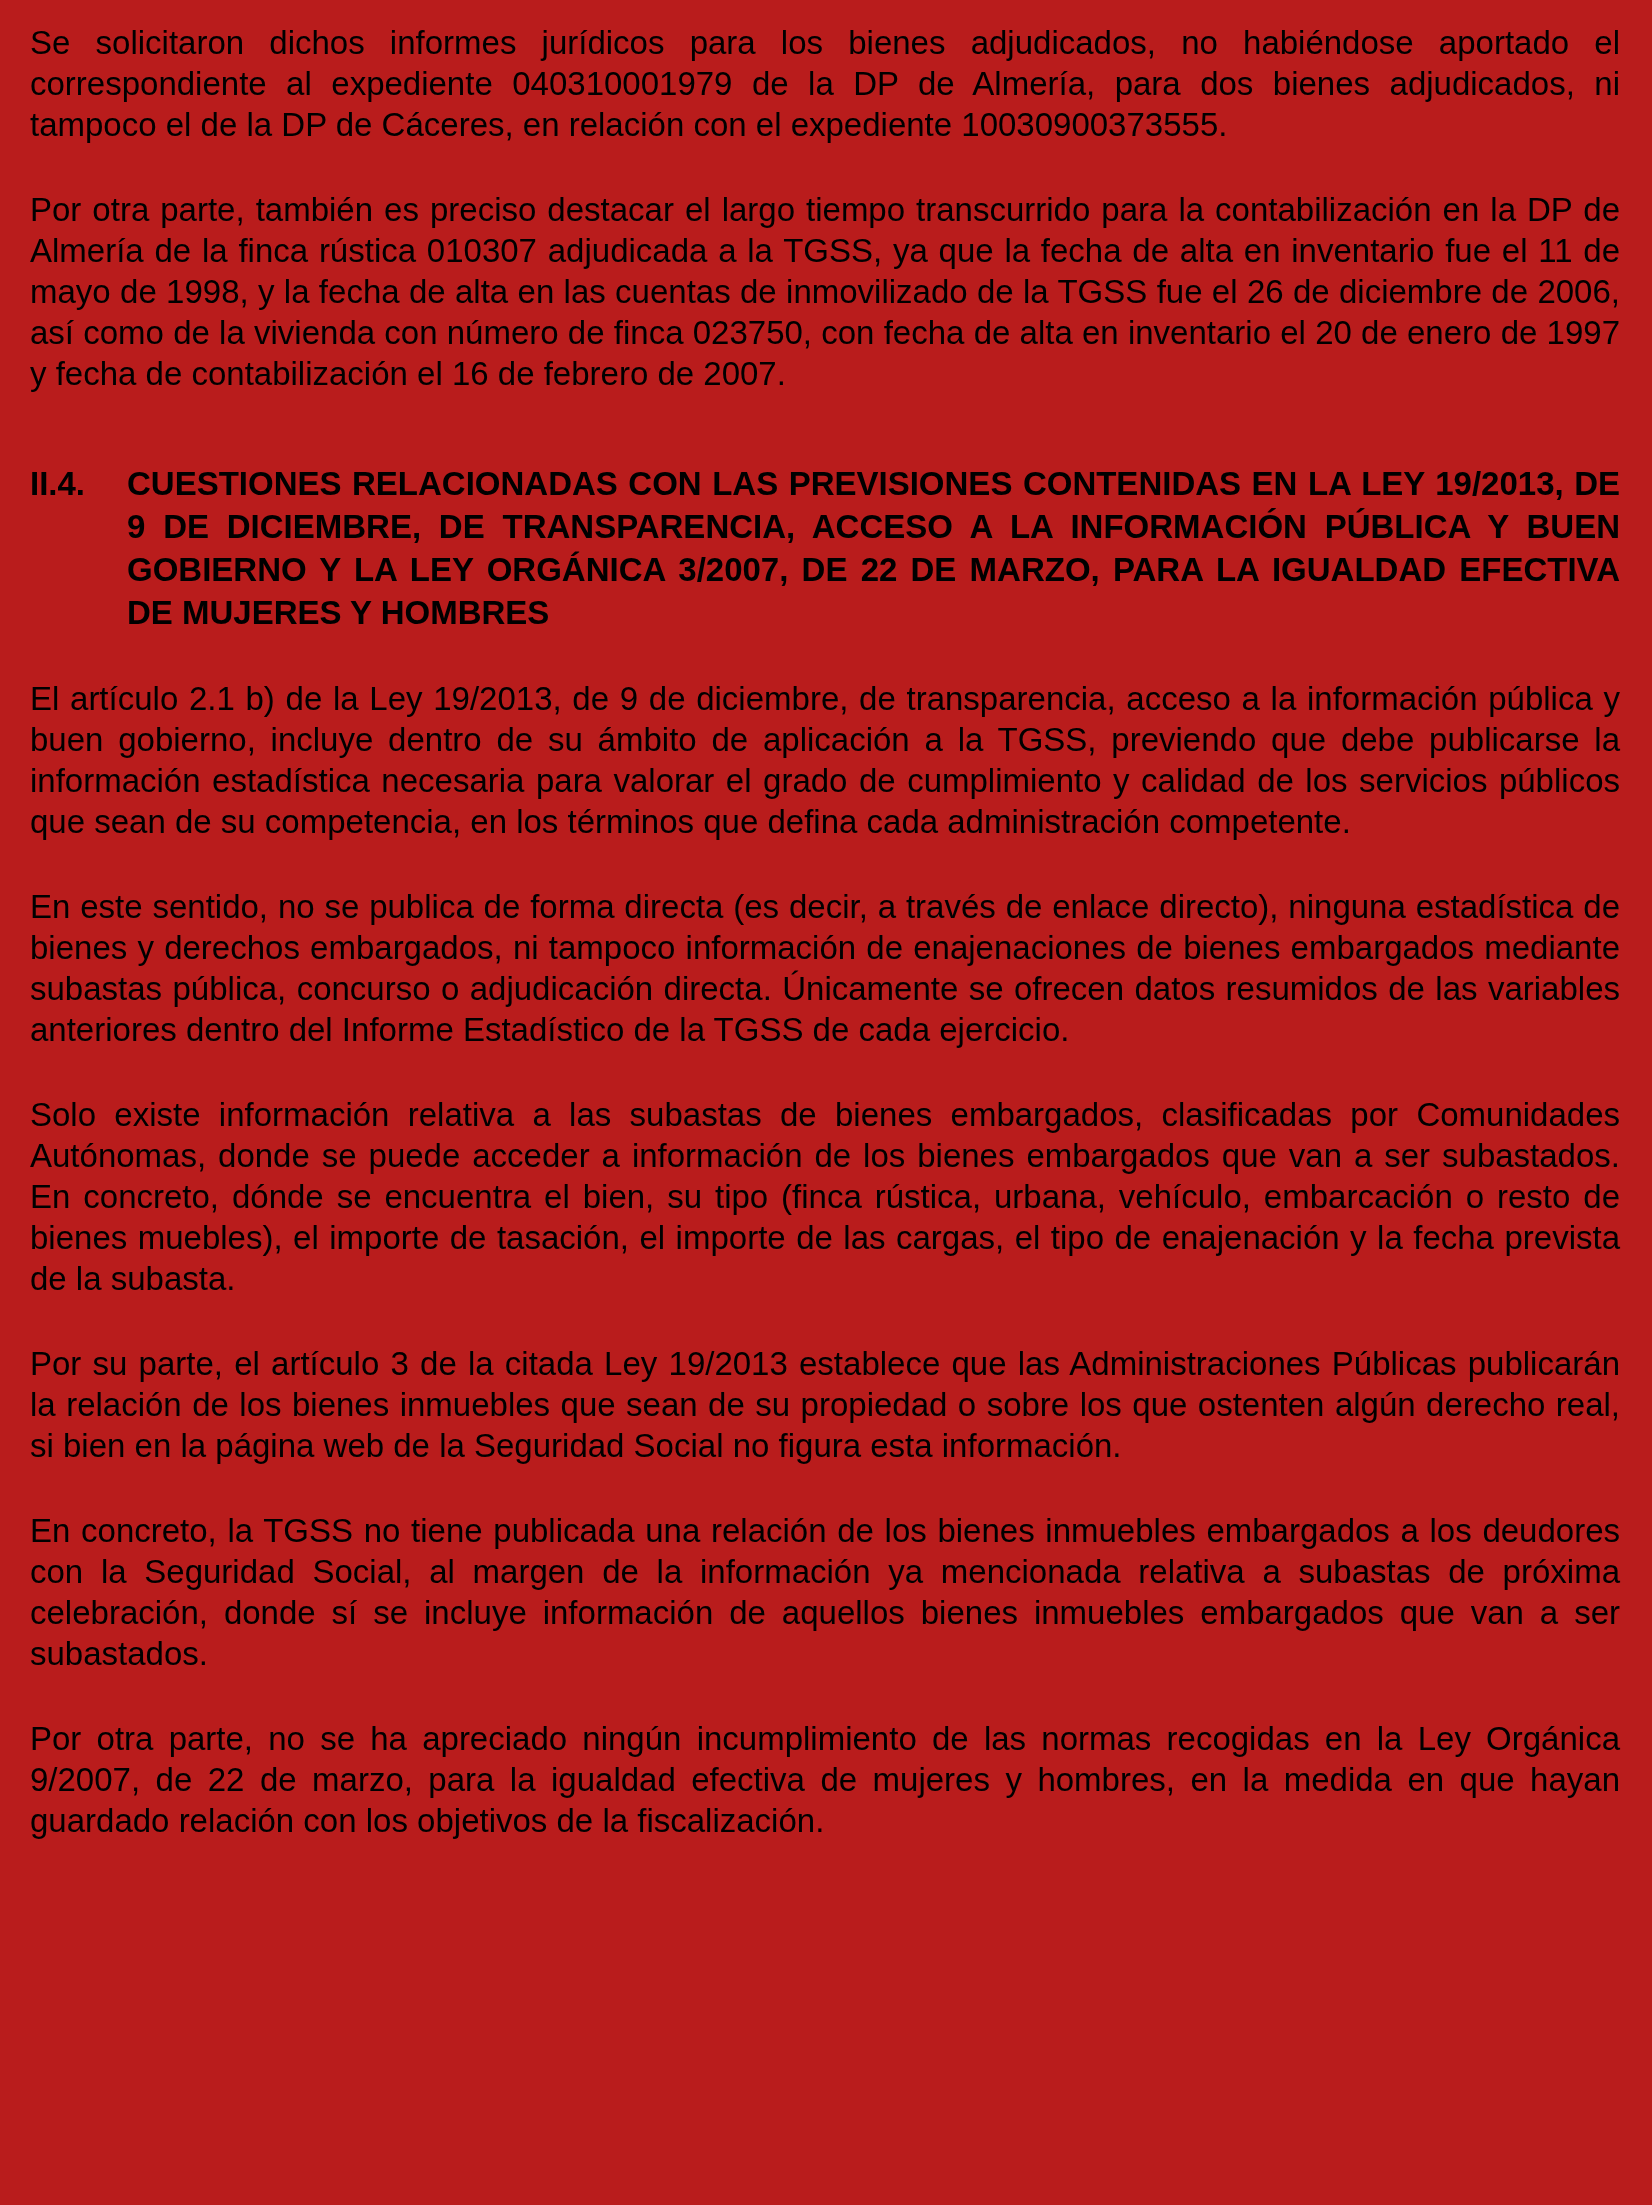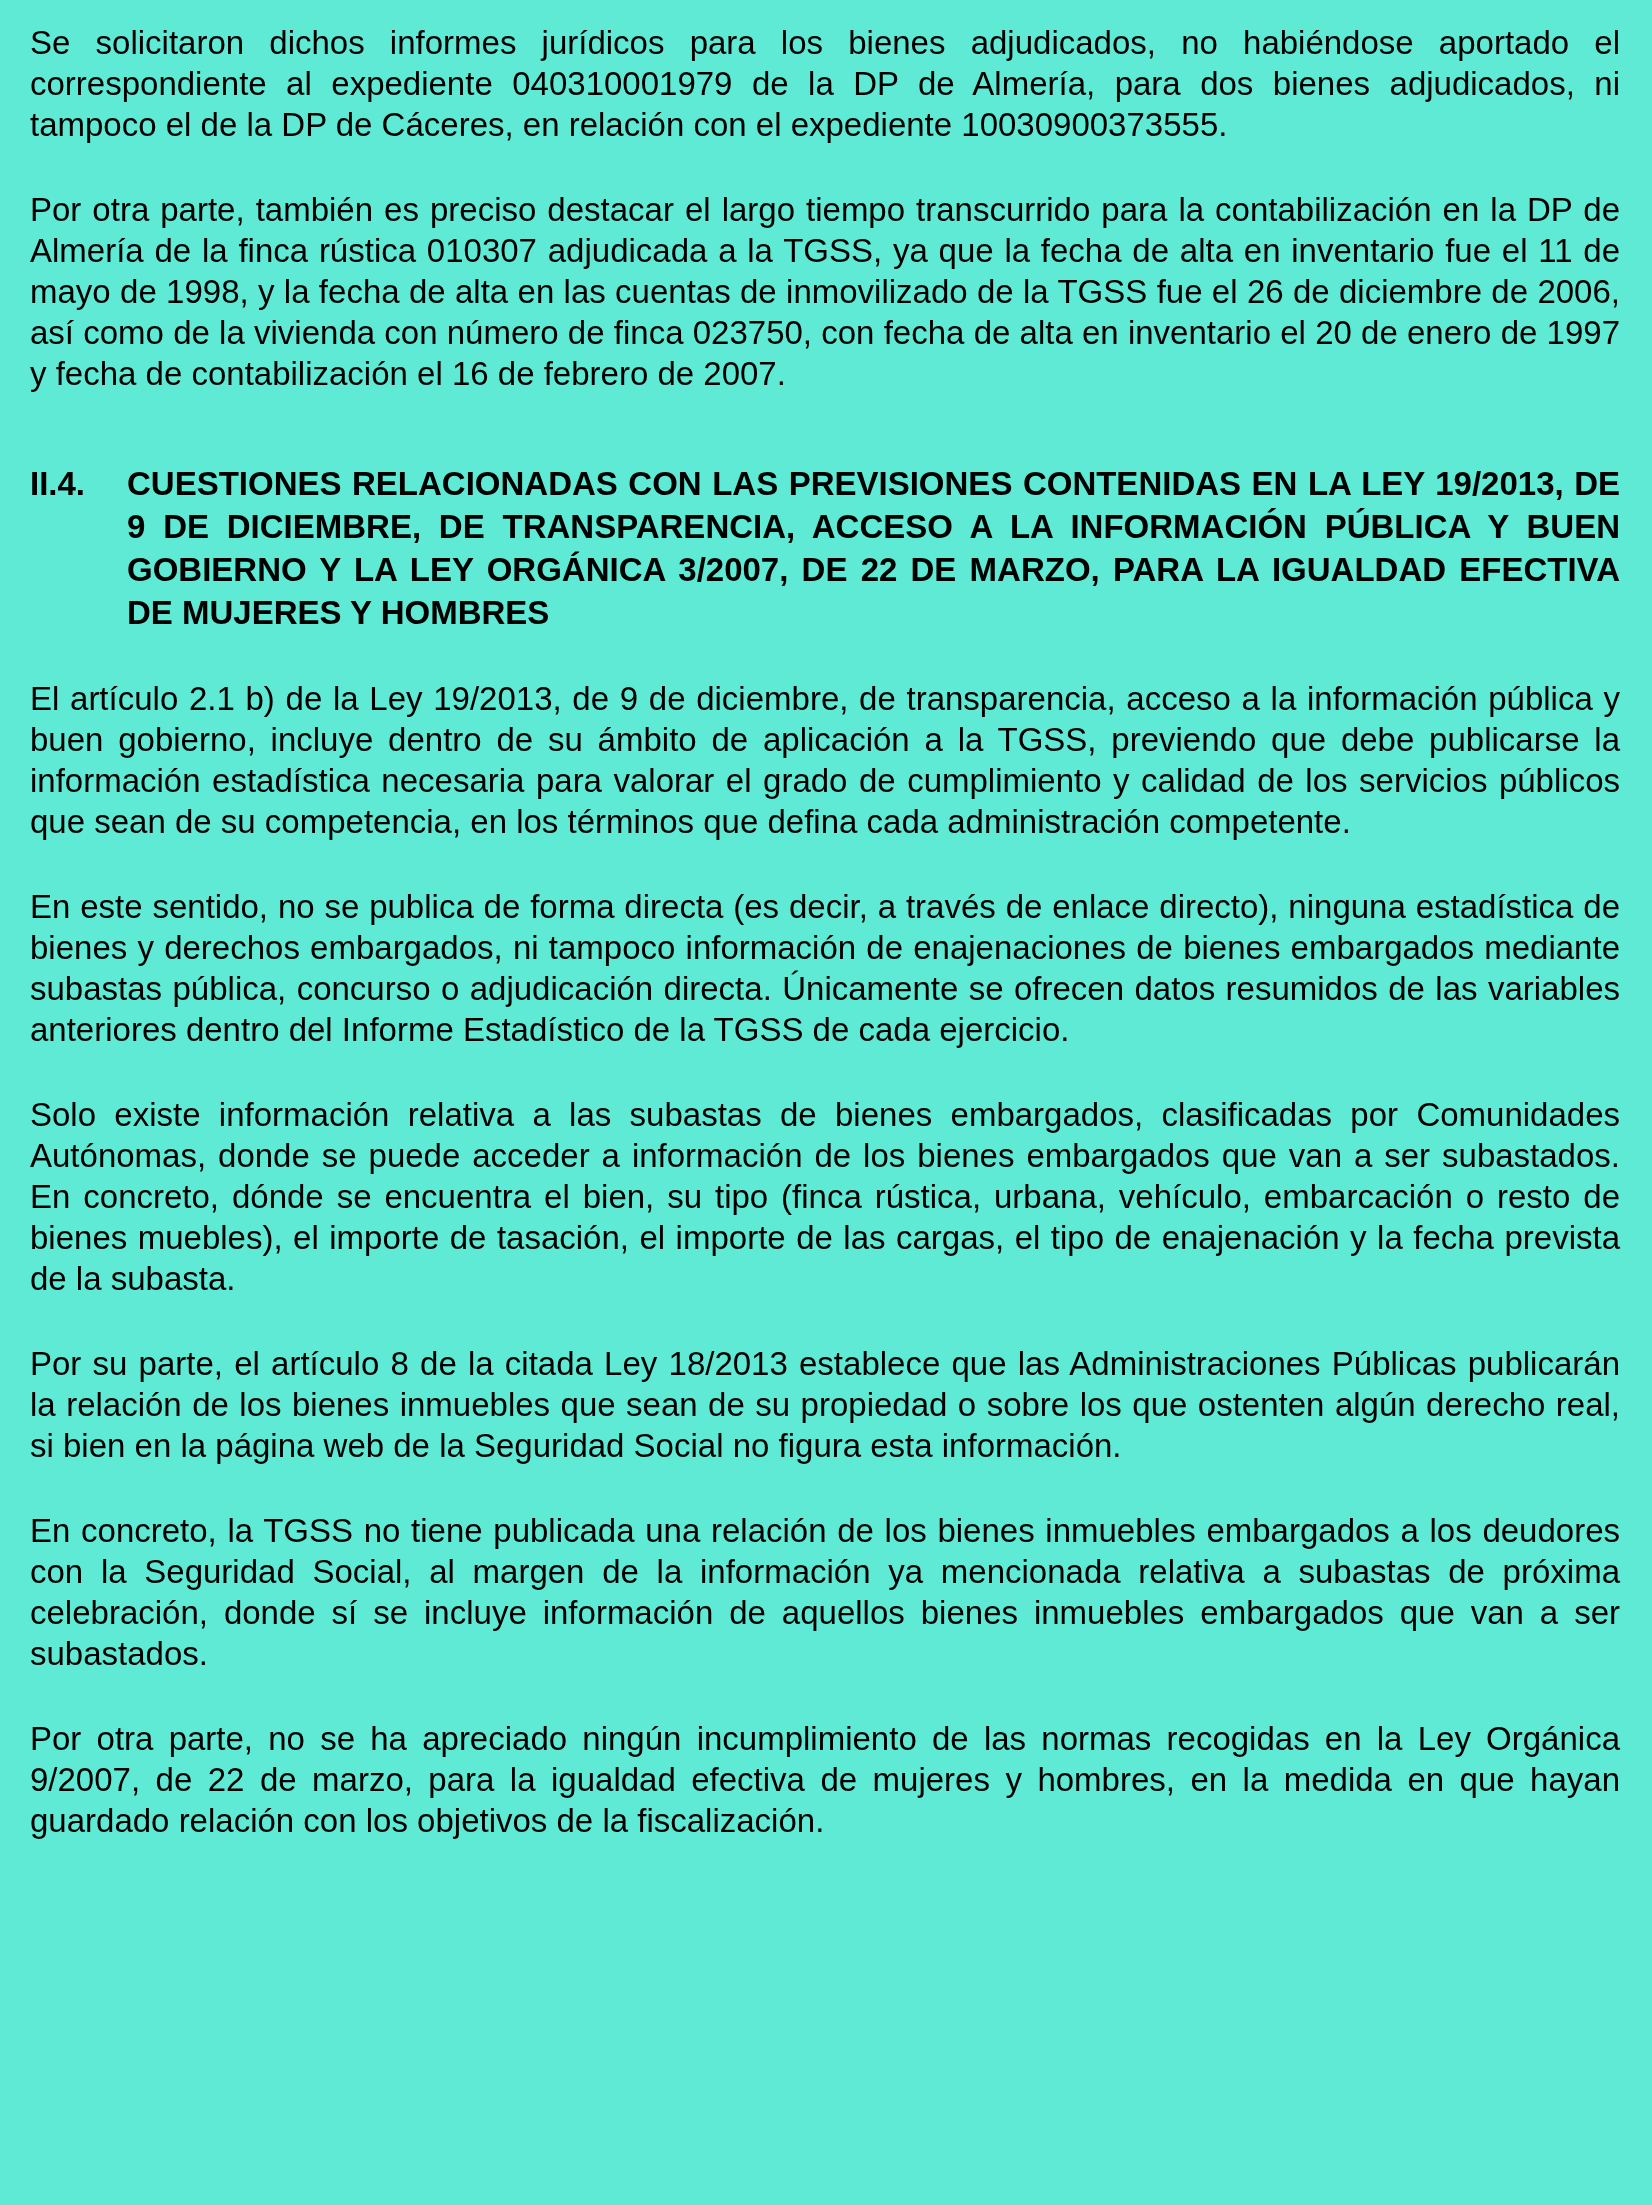--- a/index.html
+++ b/index.html
@@ -12,21 +12,21 @@
     height: 2205px;
     overflow: hidden;
     font-family: "Liberation Sans", sans-serif;
     color: #000000;
   }
   .page {
     box-sizing: border-box;
     width: 1652px;
     height: 2205px;
     padding: 22px 32px 0 30px;
-    background: #5eead4;
+    background: #b91c1c;
   }
   .body-text p {
     margin: 0 0 44px 0;
     font-size: 33px;
     line-height: 41px;
     text-align: justify;
     color: #000000;
   }
   .section-heading {
     position: relative;
@@ -58,19 +58,19 @@
 
   <div class="section-heading">
     <span class="heading-number">II.4.</span>
     <span>CUESTIONES RELACIONADAS CON LAS PREVISIONES CONTENIDAS EN LA LEY 19/2013, DE 9 DE DICIEMBRE, DE TRANSPARENCIA, ACCESO A LA INFORMACIÓN PÚBLICA Y BUEN GOBIERNO Y LA LEY ORGÁNICA 3/2007, DE 22 DE MARZO, PARA LA IGUALDAD EFECTIVA DE MUJERES Y HOMBRES</span>
   </div>
 
   <div class="body-text">
     <p>El artículo 2.1 b) de la Ley 19/2013, de 9 de diciembre, de transparencia, acceso a la información pública y buen gobierno, incluye dentro de su ámbito de aplicación a la TGSS, previendo que debe publicarse la información estadística necesaria para valorar el grado de cumplimiento y calidad de los servicios públicos que sean de su competencia, en los términos que defina cada administración competente.</p>
     <p>En este sentido, no se publica de forma directa (es decir, a través de enlace directo), ninguna estadística de bienes y derechos embargados, ni tampoco información de enajenaciones de bienes embargados mediante subastas pública, concurso o adjudicación directa. Únicamente se ofrecen datos resumidos de las variables anteriores dentro del Informe Estadístico de la TGSS de cada ejercicio.</p>
     <p>Solo existe información relativa a las subastas de bienes embargados, clasificadas por Comunidades Autónomas, donde se puede acceder a información de los bienes embargados que van a ser subastados. En concreto, dónde se encuentra el bien, su tipo (finca rústica, urbana, vehículo, embarcación o resto de bienes muebles), el importe de tasación, el importe de las cargas, el tipo de enajenación y la fecha prevista de la subasta.</p>
-    <p>Por su parte, el artículo 8 de la citada Ley 18/2013 establece que las Administraciones Públicas publicarán la relación de los bienes inmuebles que sean de su propiedad o sobre los que ostenten algún derecho real, si bien en la página web de la Seguridad Social no figura esta información.</p>
+    <p>Por su parte, el artículo 3 de la citada Ley 19/2013 establece que las Administraciones Públicas publicarán la relación de los bienes inmuebles que sean de su propiedad o sobre los que ostenten algún derecho real, si bien en la página web de la Seguridad Social no figura esta información.</p>
     <p>En concreto, la TGSS no tiene publicada una relación de los bienes inmuebles embargados a los deudores con la Seguridad Social, al margen de la información ya mencionada relativa a subastas de próxima celebración, donde sí se incluye información de aquellos bienes inmuebles embargados que van a ser subastados.</p>
     <p>Por otra parte, no se ha apreciado ningún incumplimiento de las normas recogidas en la Ley Orgánica 9/2007, de 22 de marzo, para la igualdad efectiva de mujeres y hombres, en la medida en que hayan guardado relación con los objetivos de la fiscalización.</p>
   </div>
 
 </div>
 
 
 </body></html>

